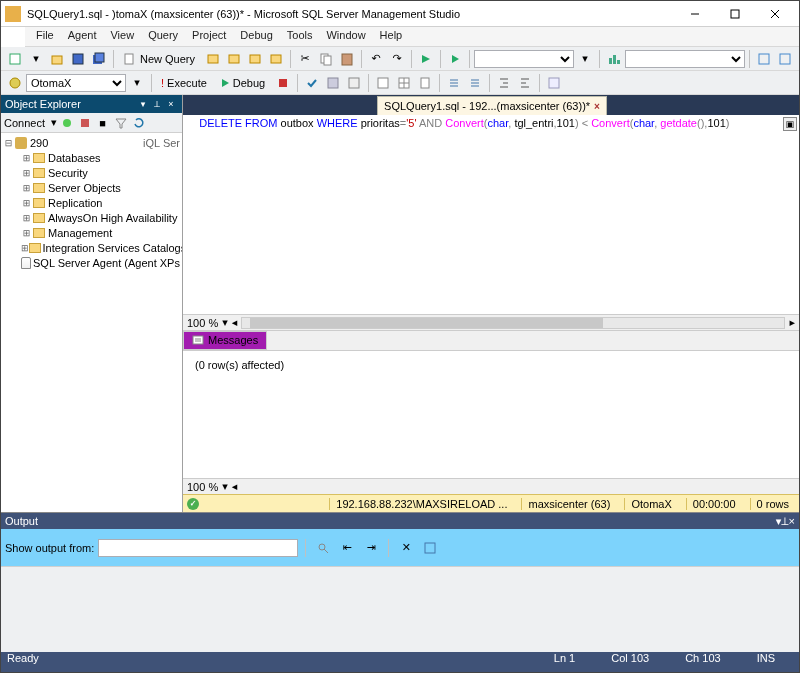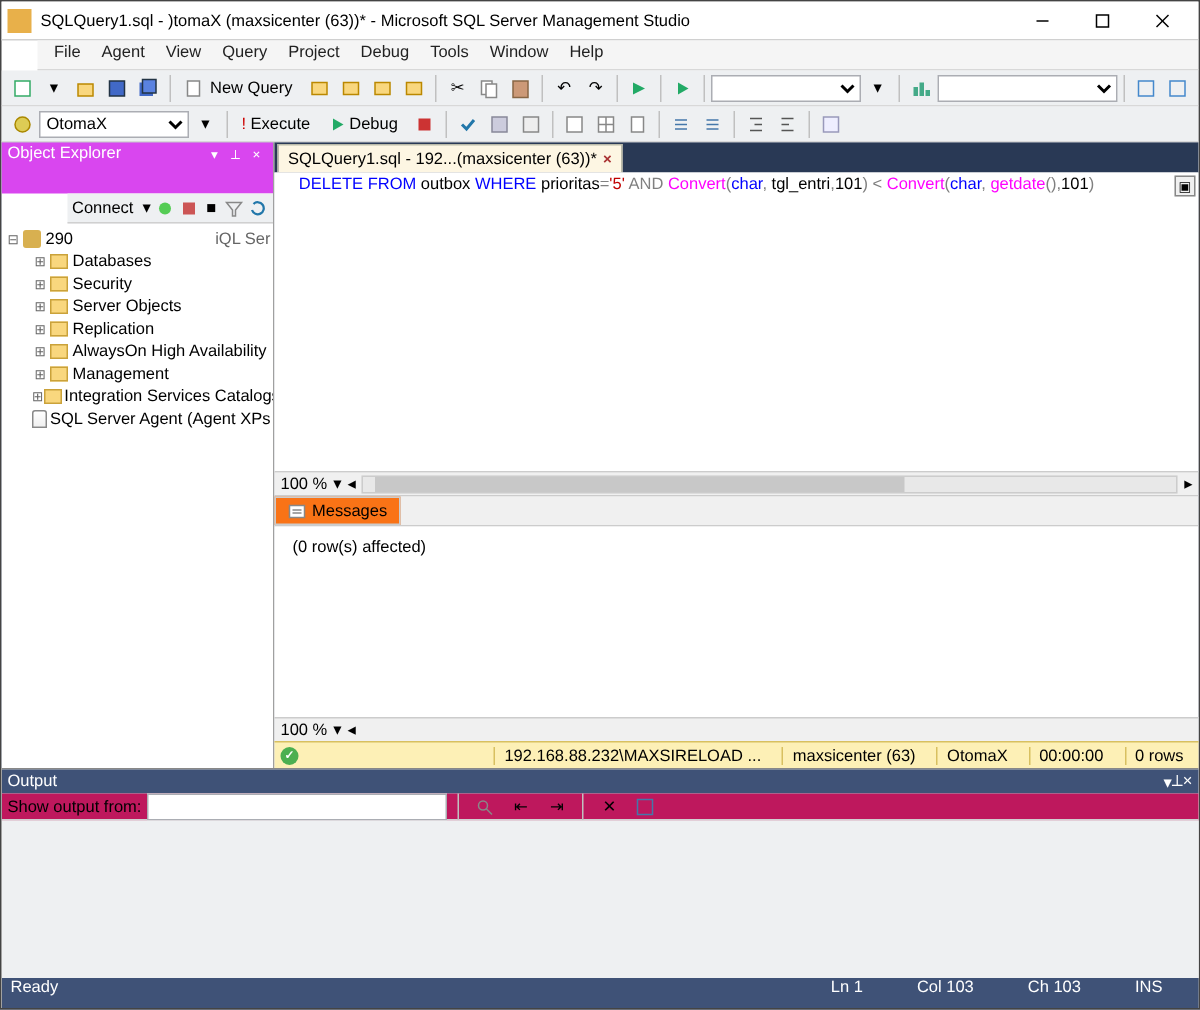--- a/index.html
+++ b/index.html
@@ -24,66 +24,66 @@
 .tsep { width: 1px; height: 18px; background: #c0c0c0; margin: 0 3px; }
 .tselect { height: 18px; border: 1px solid #abadb3; background: #fff; font-size: 11px; }
 .tselect.wide { width: 100px; }
 .tselect.wider { width: 120px; }
 
 
 .main { display: flex; flex: 1; min-height: 0; background: #293955; }
 
 
 .explorer { width: 182px; background: #fff; display: flex; flex-direction: column; border-right: 1px solid #a0a0a0; }
-.panel-header { height: 34px; background: #d946ef; color: #fff; font-size: 11px; padding: 1px 4px; display: flex; align-items: flex-start; }
+.panel-header { height: 18px; background: #0c4a6e; color: #fff; font-size: 11px; padding: 1px 4px; display: flex; align-items: center; }
 .panel-header .spacer { flex: 1; }
 .panel-header .ph-btn { width: 14px; height: 14px; display: flex; align-items: center; justify-content: center; color: #fff; font-size: 9px; }
-.explorer-toolbar { height: 20px; background: #eef0f2; display: flex; align-items: center; padding: 0 3px; border-bottom: 1px solid #d0d0d0; gap: 2px; margin-left: 44px; }
+.explorer-toolbar { height: 20px; background: #eef0f2; display: flex; align-items: center; padding: 0 3px; border-bottom: 1px solid #d0d0d0; gap: 2px; }
 .explorer-toolbar .lbl { margin-right: 4px; }
 .explorer-toolbar .ebtn { width: 16px; height: 16px; display: flex; align-items: center; justify-content: center; }
 .tree { flex: 1; overflow: auto; background: #fff; padding: 2px; }
 .tree-node { display: flex; align-items: center; height: 15px; padding-left: 4px; white-space: nowrap; }
 .tree-node.root { padding-left: 0; }
 .tree-node .exp { width: 11px; text-align: center; color: #666; font-size: 9px; }
 .tree-node .ticon { width: 14px; height: 12px; margin-right: 2px; display: inline-flex; align-items: center; justify-content: center; }
 .tree-node .tlbl { font-size: 11px; }
 .tree-children { padding-left: 14px; }
 .folder-i { width: 12px; height: 10px; background: #f9d77e; border: 1px solid #caa23a; }
 .db-i { width: 10px; height: 12px; background: linear-gradient(#fff,#f0f0f0); border: 1px solid #888; border-radius: 2px 2px 0 0; }
 .srv-i { width: 12px; height: 12px; background: #d8b050; border-radius: 2px; }
 
 
 .editor-side { flex: 1; display: flex; flex-direction: column; background: #fff; min-width: 0; }
-.tabstrip { height: 20px; background: #293955; display: flex; align-items: flex-end; padding-left: 2px; }
+.tabstrip { height: 20px; background: #293955; display: flex; align-items: flex-end; padding-left: 2px; justify-content: center; }
 .tab { height: 19px; background: #fdf6e3; border: 1px solid #bba; border-bottom: none; padding: 1px 6px; display: flex; align-items: center; gap: 4px; font-size: 11px; }
 .tab .closex { color: #a33; font-weight: bold; font-size: 10px; }
 .code-area { flex: 0 0 200px; background: #fff; border-bottom: 1px solid #ccc; font-family: Consolas, monospace; font-size: 11px; padding: 2px 4px; overflow: auto; position: relative; }
 .code-line { white-space: pre; }
 .kw-blue { color: #0000ff; }
 .kw-gray { color: #808080; }
 .kw-str { color: #c00000; }
 .kw-func { color: #ff00ff; }
 .outline-btn { position: absolute; top: 2px; right: 2px; width: 14px; height: 14px; border: 1px solid #888; background: #f0f0f0; display: flex; align-items: center; justify-content: center; font-size: 9px; }
 .zoom-row { height: 16px; background: #f0f0f0; border-bottom: 1px solid #ccc; display: flex; align-items: center; font-size: 10px; padding: 0 4px; gap: 4px; }
 .zoom-row .scroll-track { flex: 1; height: 12px; background: #e8e8e8; border: 1px solid #ccc; position: relative; }
 .zoom-row .scroll-thumb { position: absolute; left: 8px; width: 65%; top: 0; bottom: 0; background: #c8c8c8; }
 .msg-tab-row { height: 20px; background: #f0f0f0; display: flex; border-bottom: 1px solid #ccc; }
-.msg-tab { padding: 2px 8px; background: #f97316; border: 1px solid #ccc; display: flex; align-items: center; gap: 4px; }
+.msg-tab { padding: 2px 8px; background: #a21caf; border: 1px solid #ccc; display: flex; align-items: flex-start; gap: 4px; }
 .msg-body { flex: 1; background: #fff; font-family: Consolas, monospace; font-size: 11px; padding: 8px 12px; overflow: auto; min-height: 0; }
 .zoom-row2 { height: 16px; background: #f0f0f0; border-top: 1px solid #ccc; display: flex; align-items: center; font-size: 10px; padding: 0 4px; gap: 4px; }
 .status-row { height: 18px; background: #fdf0b6; border-top: 1px solid #d8c060; display: flex; align-items: center; font-size: 10px; padding: 0 4px; gap: 8px; }
 .status-row .ok-icon { width: 12px; height: 12px; background: #4caf50; border-radius: 50%; display: flex; align-items: center; justify-content: center; color: #fff; font-size: 8px; font-weight: bold; }
 .status-row .flex { flex: 1; }
 .status-row .cell { padding: 0 6px; border-left: 1px solid #d8c060; }
 
 
 .output-panel { height: 140px; background: #fff; display: flex; flex-direction: column; border-top: 1px solid #888; }
 .output-header { height: 16px; background: #3f5277; color: #fff; font-size: 11px; padding: 1px 4px; display: flex; align-items: center; }
 .output-header .spacer { flex: 1; }
-.output-toolbar { height: 18px; background: #be185d; display: flex; align-items: center; padding: 0 4px; border-bottom: 1px solid #d0d0d0; gap: 4px; }
+.output-toolbar { height: 38px; background: #7dd3fc; display: flex; align-items: center; padding: 0 4px; border-bottom: 1px solid #d0d0d0; gap: 4px; }
 .output-toolbar .osel { width: 200px; height: 18px; border: 1px solid #abadb3; background: #fff; }
 .output-body { flex: 1; background: #eef0f2; }
 
 
 .bottombar { height: 20px; background: #3f5277; color: #fff; display: flex; align-items: flex-start; padding: 0 6px; font-size: 11px; }
 .bottombar .spacer { flex: 1; }
 .bottombar .bcell { padding: 0 18px; }
 
 .ico { width: 14px; height: 14px; display: inline-block; }
 </style>

